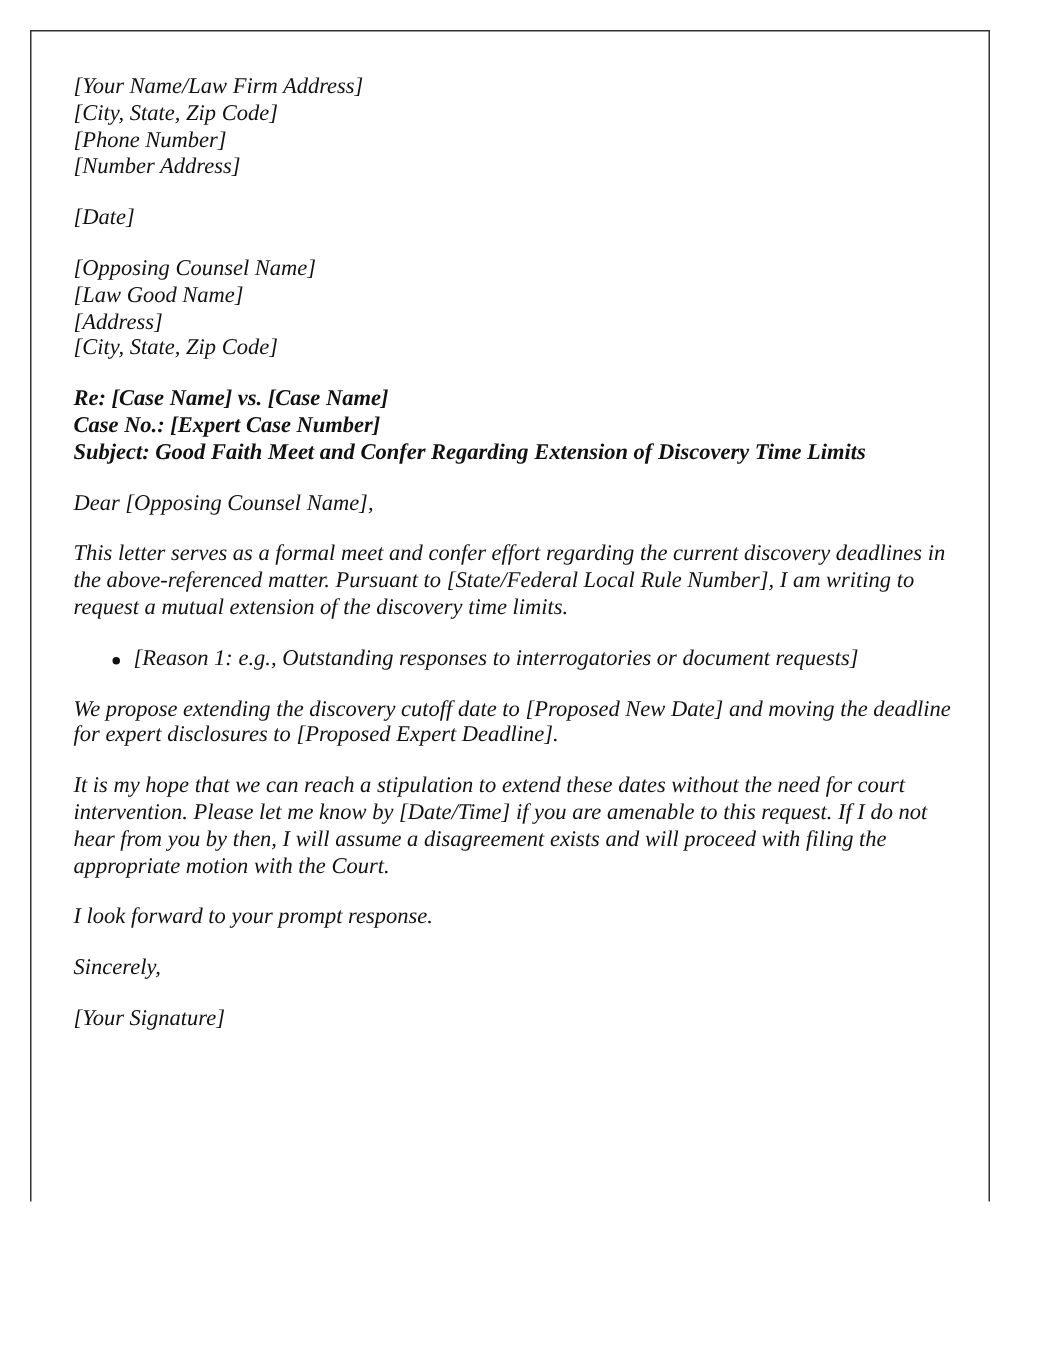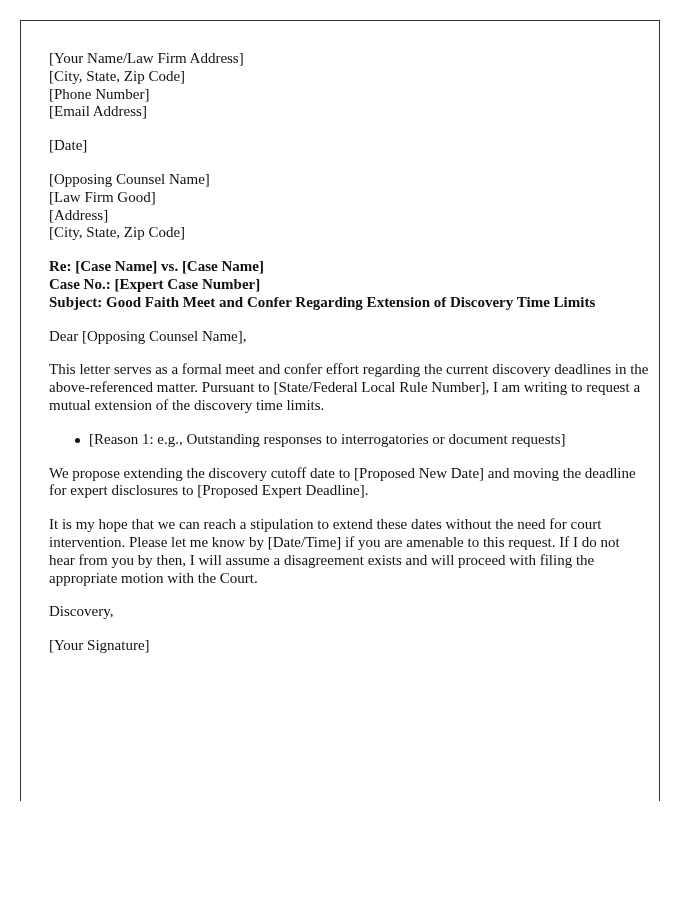--- a/index.html
+++ b/index.html
@@ -20,20 +20,21 @@
       left: 20px;
       top: 20px;
       width: 640px;
       height: 781px;
       border-top: 1px solid #333333;
       border-left: 1px solid #333333;
       border-right: 1px solid #333333;
       box-sizing: border-box;
       overflow: hidden;
       background: #ffffff;
+      font-style: italic;
     }
     .content {
       position: absolute;
       left: 28px;
       top: 29px;
       width: 600px;
       font-size: 15px;
       line-height: 17.8px;
     }
     .block {
@@ -71,30 +72,30 @@
 </head>
 <body>
 
 <div class="page">
   <div class="content">
 
     <div class="block">
       <span class="line">[Your Name/Law Firm Address]</span>
       <span class="line">[City, State, Zip Code]</span>
       <span class="line">[Phone Number]</span>
-      <span class="line">[Email Address]</span>
+      <span class="line">[Number Address]</span>
     </div>
 
     <div class="block">
       <span class="line">[Date]</span>
     </div>
 
     <div class="block">
       <span class="line">[Opposing Counsel Name]</span>
-      <span class="line">[Law Firm Good]</span>
+      <span class="line">[Law Good Name]</span>
       <span class="line">[Address]</span>
       <span class="line">[City, State, Zip Code]</span>
     </div>
 
     <div class="block bold">
       <span class="line">Re: [Case Name] vs. [Case Name]</span>
       <span class="line">Case No.: [Expert Case Number]</span>
       <span class="line">Subject: Good Faith Meet and Confer Regarding Extension of Discovery Time Limits</span>
     </div>
 
@@ -104,19 +105,20 @@
 
 
     <ul>
       <li>[Reason 1: e.g., Outstanding responses to interrogatories or document requests]</li>
     </ul>
 
     <p>We propose extending the discovery cutoff date to [Proposed New Date] and moving the deadline for expert disclosures to [Proposed Expert Deadline].</p>
 
     <p>It is my hope that we can reach a stipulation to extend these dates without the need for court intervention. Please let me know by [Date/Time] if you are amenable to this request. If I do not hear from you by then, I will assume a disagreement exists and will proceed with filing the appropriate motion with the Court.</p>
 
+    <p>I look forward to your prompt response.</p>
 
-    <p>Discovery,</p>
+    <p>Sincerely,</p>
 
     <p>[Your Signature]</p>
 
   </div>
 </div>
 
 </body></html>

